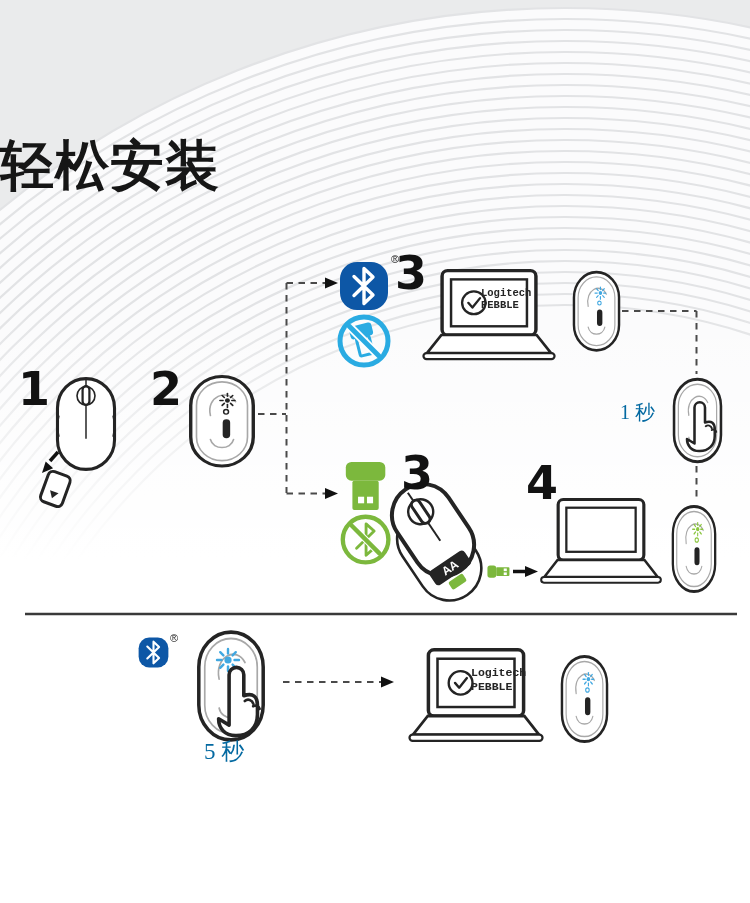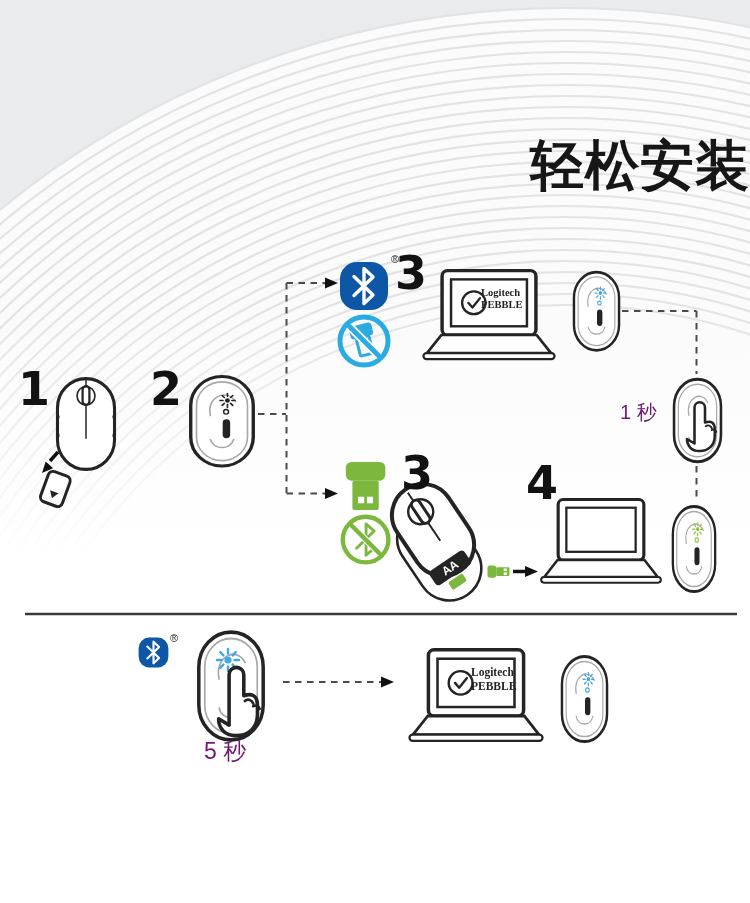--- a/index.html
+++ b/index.html
@@ -1,28 +1,28 @@
 <!DOCTYPE html>
 <html><head>
 <meta charset="utf-8">
 <style>
   html,body{margin:0;padding:0;background:#fff;}
   .stage{position:relative;width:750px;height:903px;overflow:hidden;background:#fff;
          font-family:"Liberation Sans",sans-serif;}
   .abs{position:absolute;}
   svg{display:block;}
-  .page-title{left:0;right:0;top:139px;text-align:right;font-size:54px;font-weight:800;
+  .page-title{left:0;right:0;top:139px;text-align:left;font-size:54px;font-weight:800;
               color:#161616;letter-spacing:1px;line-height:1;
               font-family:"DejaVu Sans","Liberation Sans",sans-serif;}
   .step-num{font-size:46px;font-weight:800;color:#121212;line-height:1;
             font-family:"DejaVu Sans","Liberation Sans",sans-serif;}
   .reg-mark{font-size:11px;color:#222;line-height:1;}
-  .time-label{color:#701a75;line-height:1;font-family:Liberation Sans, sans-serif;}
+  .time-label{color:#0369a1;line-height:1;font-family:Liberation Serif, serif;}
   .screen-text{font-weight:bold;color:#242424;line-height:1.18;letter-spacing:0;
-               font-family:Liberation Serif, serif;}
+               font-family:Liberation Mono, monospace;}
   .screen-text span{display:block;}
 </style>
 </head>
 <body>
 
 <div class="stage">
 
   <svg class="abs" style="left:0;top:0" width="750" height="903" viewBox="0 0 750 903">
     <defs>
       <linearGradient id="fade" x1="0" y1="0" x2="0" y2="1">

